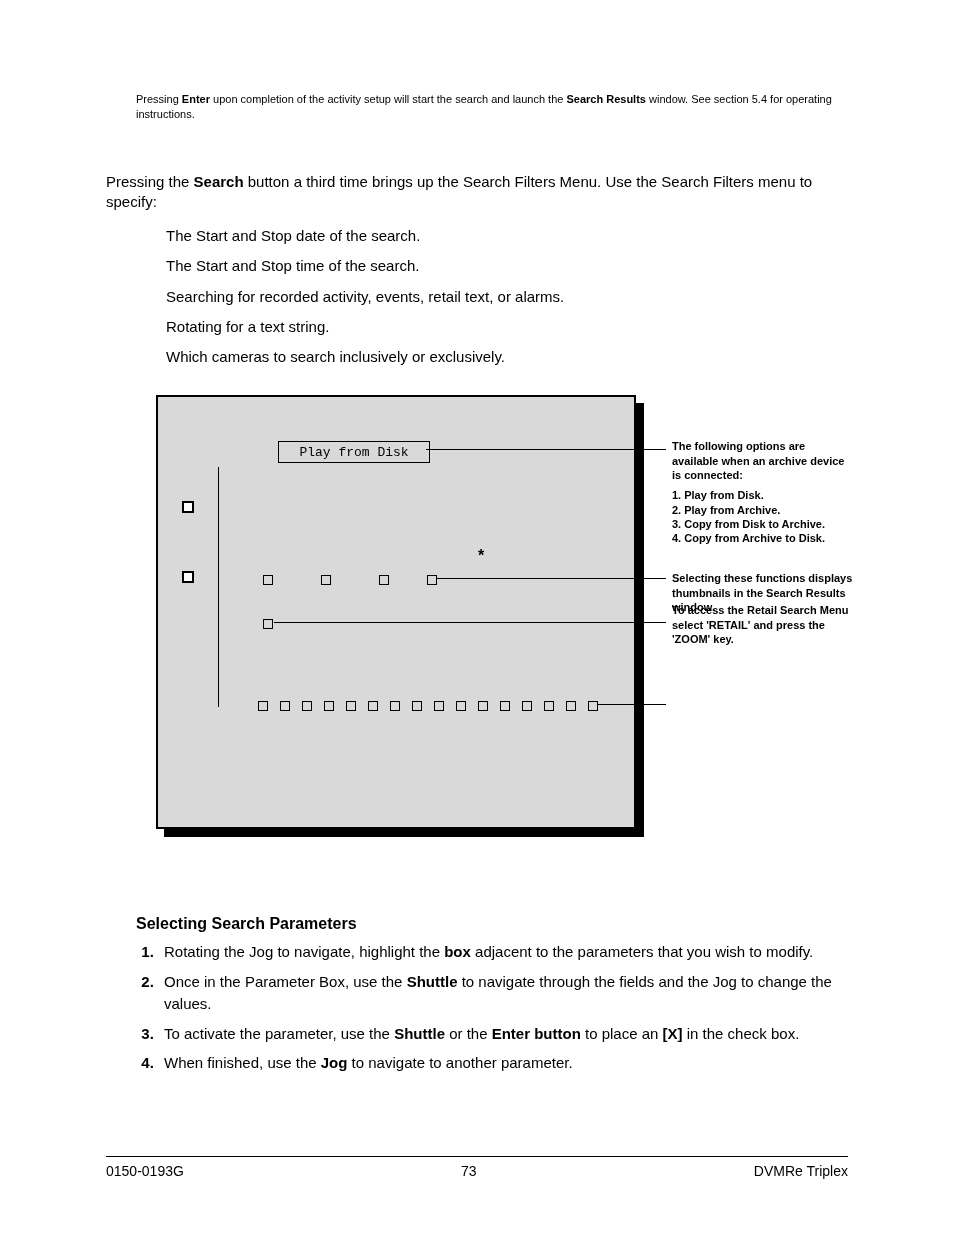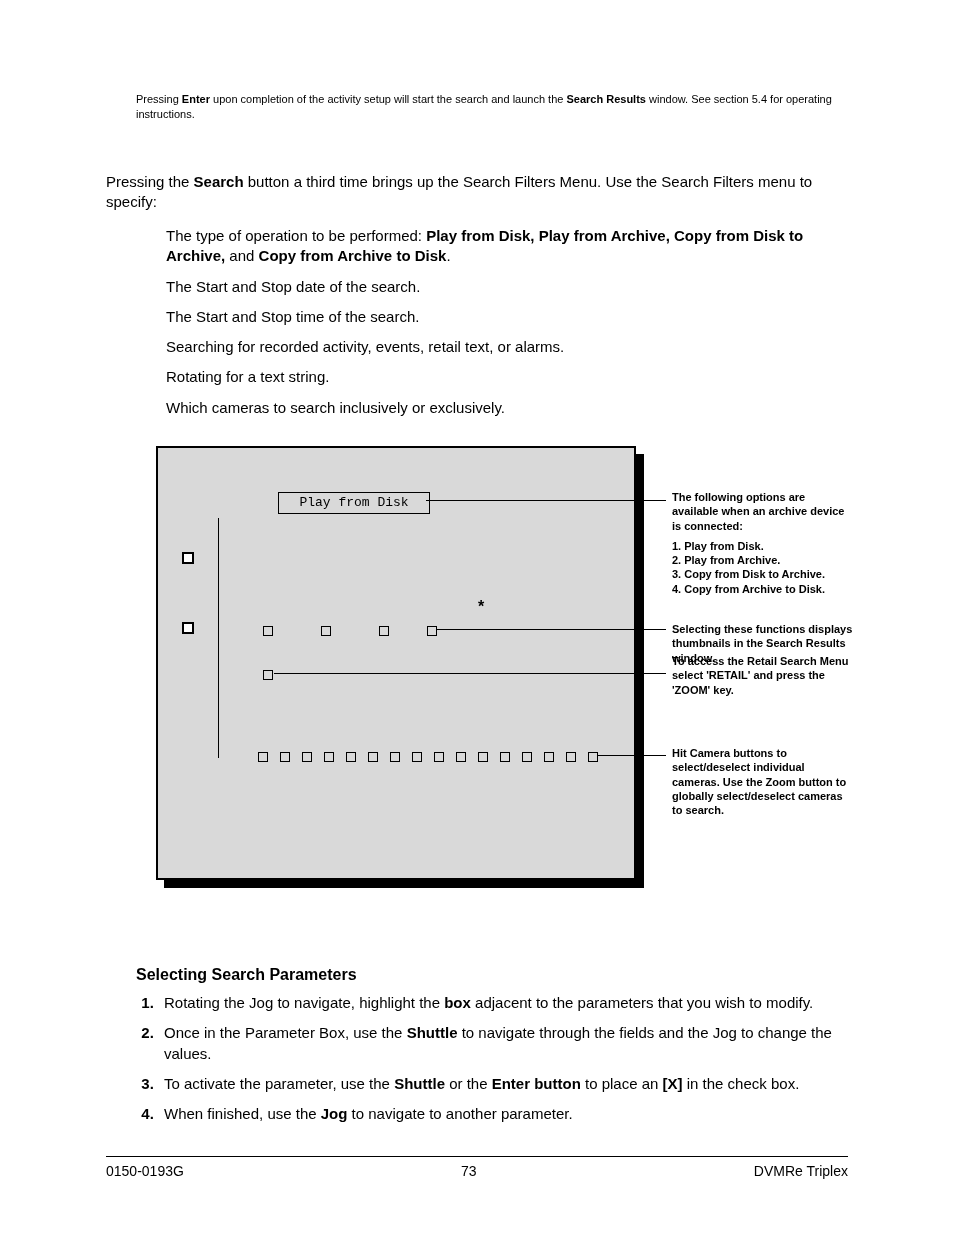--- a/index.html
+++ b/index.html
@@ -167,23 +167,20 @@
   <p class="intro">
     <span>Pressing </span><b>Enter</b><span> upon completion of the activity setup will start the search and launch the </span><b>Search Results</b><span> window. See section 5.4 for operating instructions.</span>
   </p>
 
 
   <p class="lead">
     <span>Pressing the </span><b>Search</b><span> button a third time brings up the Search Filters Menu. Use the Search Filters menu to specify:</span>
   </p>
 
   <div class="bullets">
-    <p>
-      <span>The type of operation to be performed: </span><b>Play from Disk, Play from Archive, Copy from Disk to Archive,</b><span> and </span><b>Copy from Archive to Disk</b><span>.</span>
-    </p>
     <p>The Start and Stop date of the search.</p>
     <p>The Start and Stop time of the search.</p>
     <p>Searching for recorded activity, events, retail text, or alarms.</p>
     <p>Rotating for a text string.</p>
     <p>Which cameras to search inclusively or exclusively.</p>
   </div>
 
   <div class="diagram">
     <div class="menu-shadow"></div>
     <div class="menu-panel">
@@ -236,23 +233,20 @@
     </div>
 
     <div class="annot" style="top:176px;">
       <p>Selecting these functions displays thumbnails in the Search Results window.</p>
     </div>
 
     <div class="annot" style="top:208px;">
       <p>To access the Retail Search Menu select 'RETAIL' and press the 'ZOOM' key.</p>
     </div>
 
-    <div class="annot" style="top:300px;">
-      <p>Hit Camera buttons to select/deselect individual cameras. Use the Zoom button to globally select/deselect cameras to search.</p>
-    </div>
   </div>
 
   <div class="subhead">Selecting Search Parameters</div>
 
   <ol class="steps">
     <li>
       <span>Rotating the Jog to navigate, highlight the </span><b>box</b><span> adjacent to the parameters that you wish to modify.</span>
     </li>
     <li>
       <span>Once in the Parameter Box, use the </span><b>Shuttle</b><span> to navigate through the fields and the Jog to change the values.</span>

